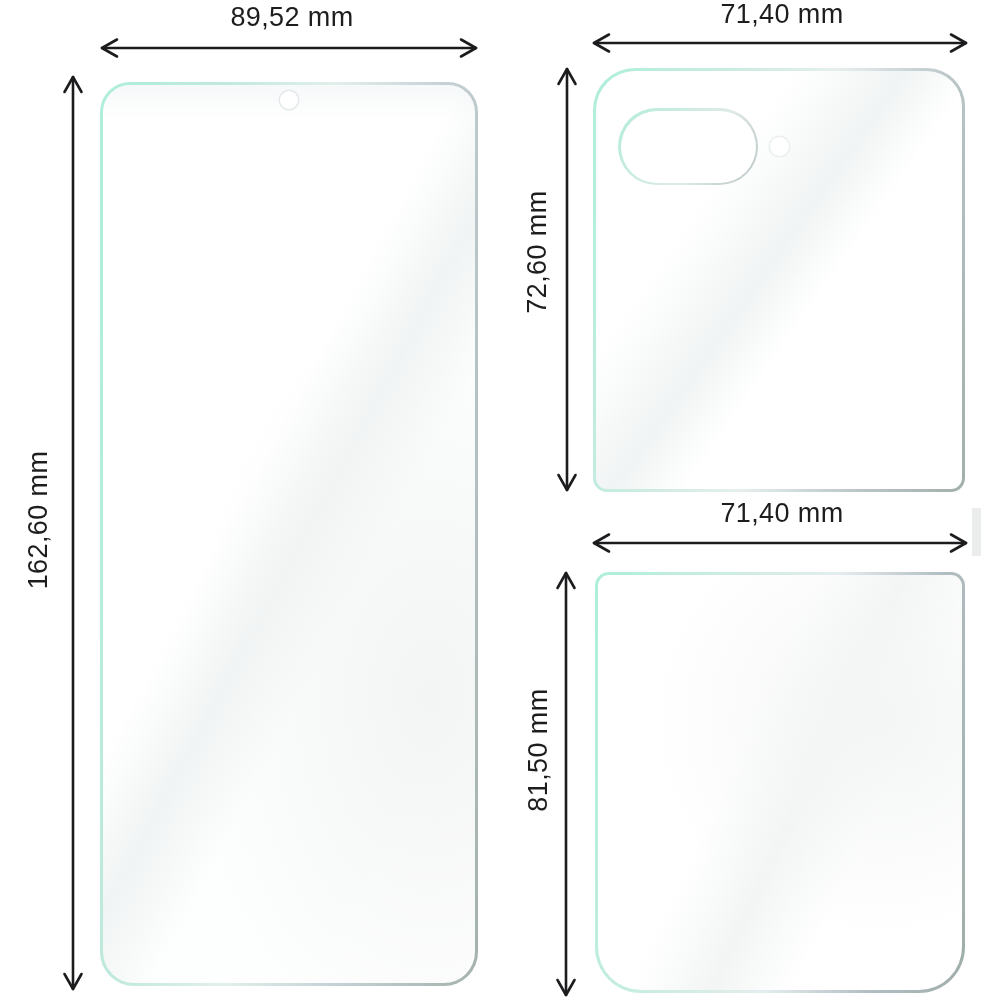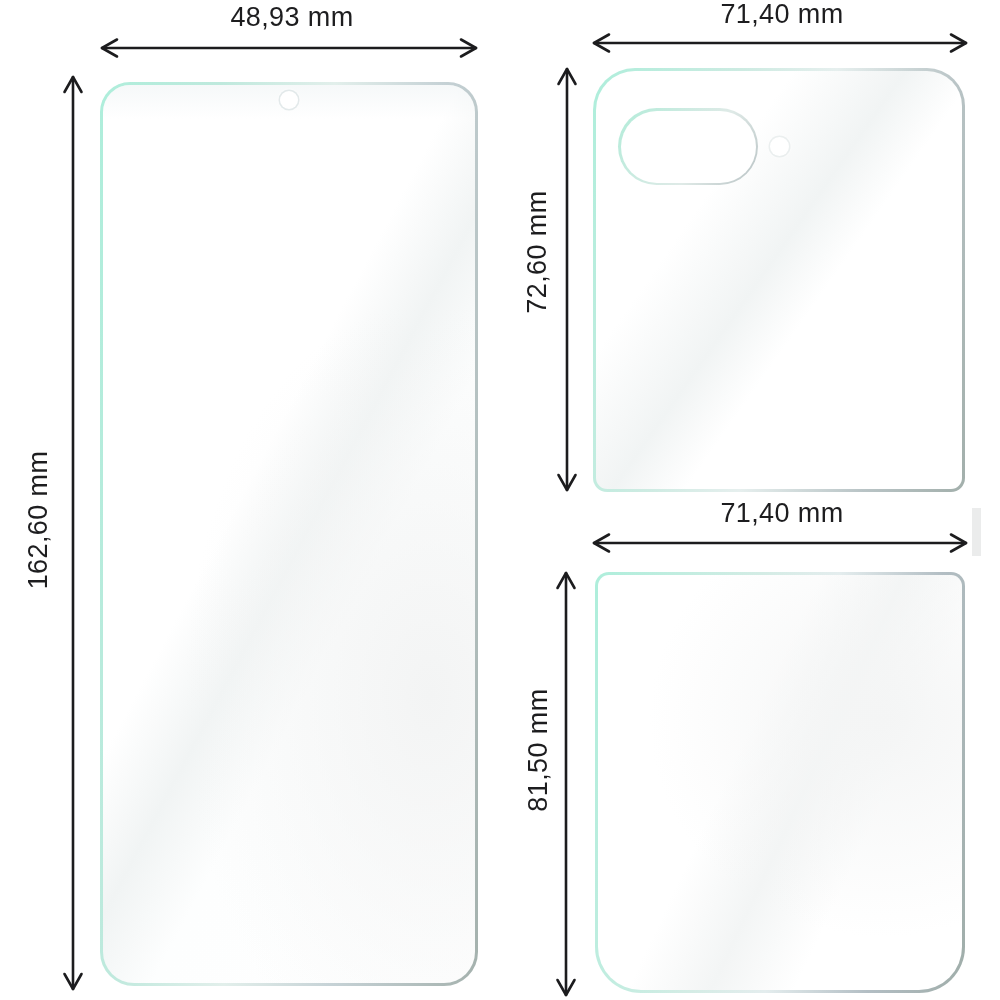--- a/index.html
+++ b/index.html
@@ -198,21 +198,21 @@
       </g>
 
       <g>
         <line x1="566" y1="573" x2="566" y2="995"></line>
         <polyline points="557.5,588 566,573 574.5,588"></polyline>
         <polyline points="557.5,980 566,995 574.5,980"></polyline>
       </g>
     </g>
   </svg>
 
-  <div class="dim-label" style="left:292px; top:17px;">48,93 mm</div>
+  <div class="dim-label" style="left:292px; top:17px;">89,52 mm</div>
 
   <div class="dim-label vertical" style="left:38px; top:520px;">162,60 mm</div>
 
   <div class="dim-label" style="left:782px; top:14px;">71,40 mm</div>
 
   <div class="dim-label vertical" style="left:537px; top:252px;">72,60 mm</div>
 
   <div class="dim-label" style="left:782px; top:513px;">71,40 mm</div>
 
   <div class="dim-label vertical" style="left:538px; top:750px;">81,50 mm</div>

